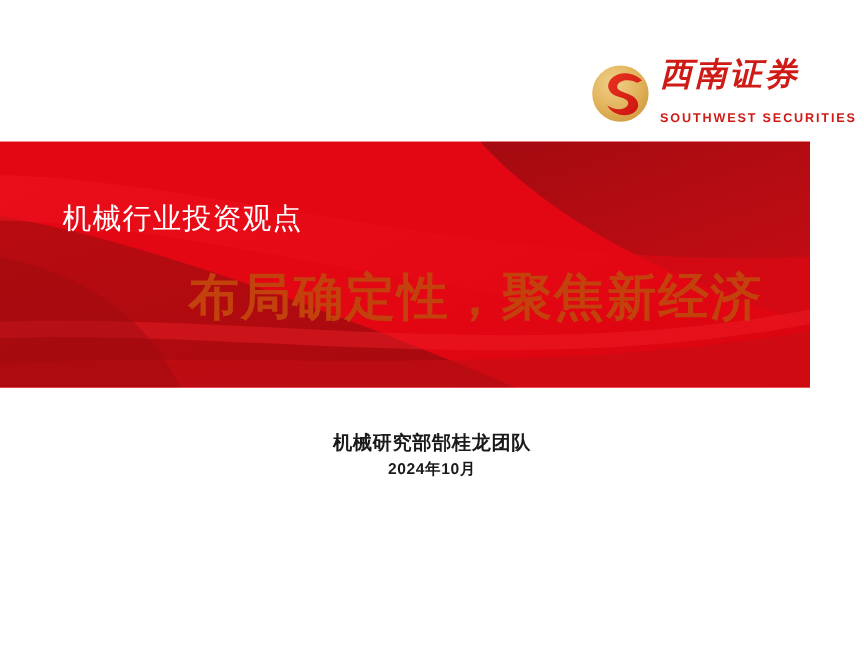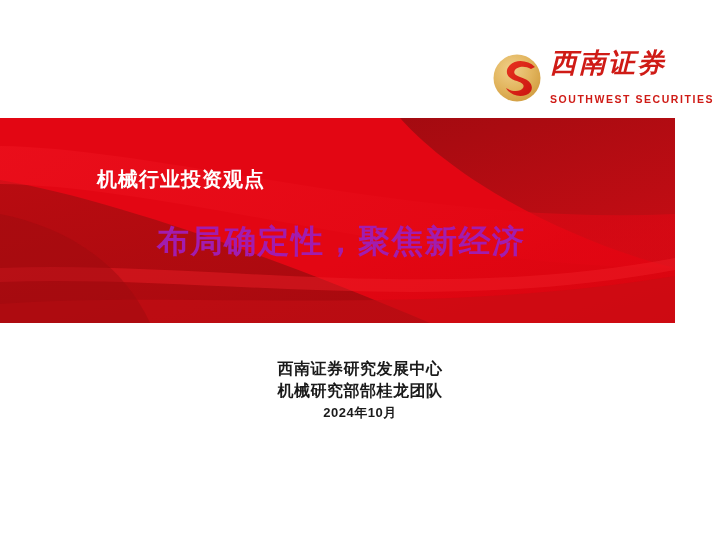--- a/index.html
+++ b/index.html
@@ -84,34 +84,33 @@
     left: 0; top: 0;
     width: 100%;
     height: 100%;
     display: block;
   }
 
   .banner-subtitle {
     position: absolute;
     left: 52px;
     top: 166px;
-    font-size: 20px;
-    font-weight: 700;
+    font-size: 24px;
+    font-weight: 400;
     color: #ffffff;
     letter-spacing: 1px;
     white-space: nowrap;
-    margin-left: 45px;
   }
   .banner-title {
     position: absolute;
     left: 157px;
     top: 220px;
-    font-size: 32px;
-    font-weight: 700;
-    color: #a21caf;
+    font-size: 42px;
+    font-weight: 700;
+    color: #c2410c;
     letter-spacing: 1.5px;
     white-space: nowrap;
   }
 
   
   .footer {
     position: absolute;
     left: 0;
     top: 358px;
     width: 720px;
@@ -197,18 +196,17 @@
       <path d="M0 150 C200 142 430 186 675 140 L675 152 C430 198 200 156 0 164 Z" fill="#ef2029" opacity="0.45"></path>
 
       <path d="M0 96 C60 108 120 140 150 205 L0 205 Z" fill="#9c0a0f" opacity="0.45"></path>
     </svg>
   </div>
 
   <div class="banner-subtitle">机械行业投资观点</div>
   <div class="banner-title">布局确定性，聚焦新经济</div>
 
   <div class="footer">
-    <div class="footer-line">西南证券研究发展中心</div>
     <div class="footer-line">机械研究部郜桂龙团队</div>
     <div class="footer-line date">2024年10月</div>
   </div>
 
 </div>
 
 </body></html>

